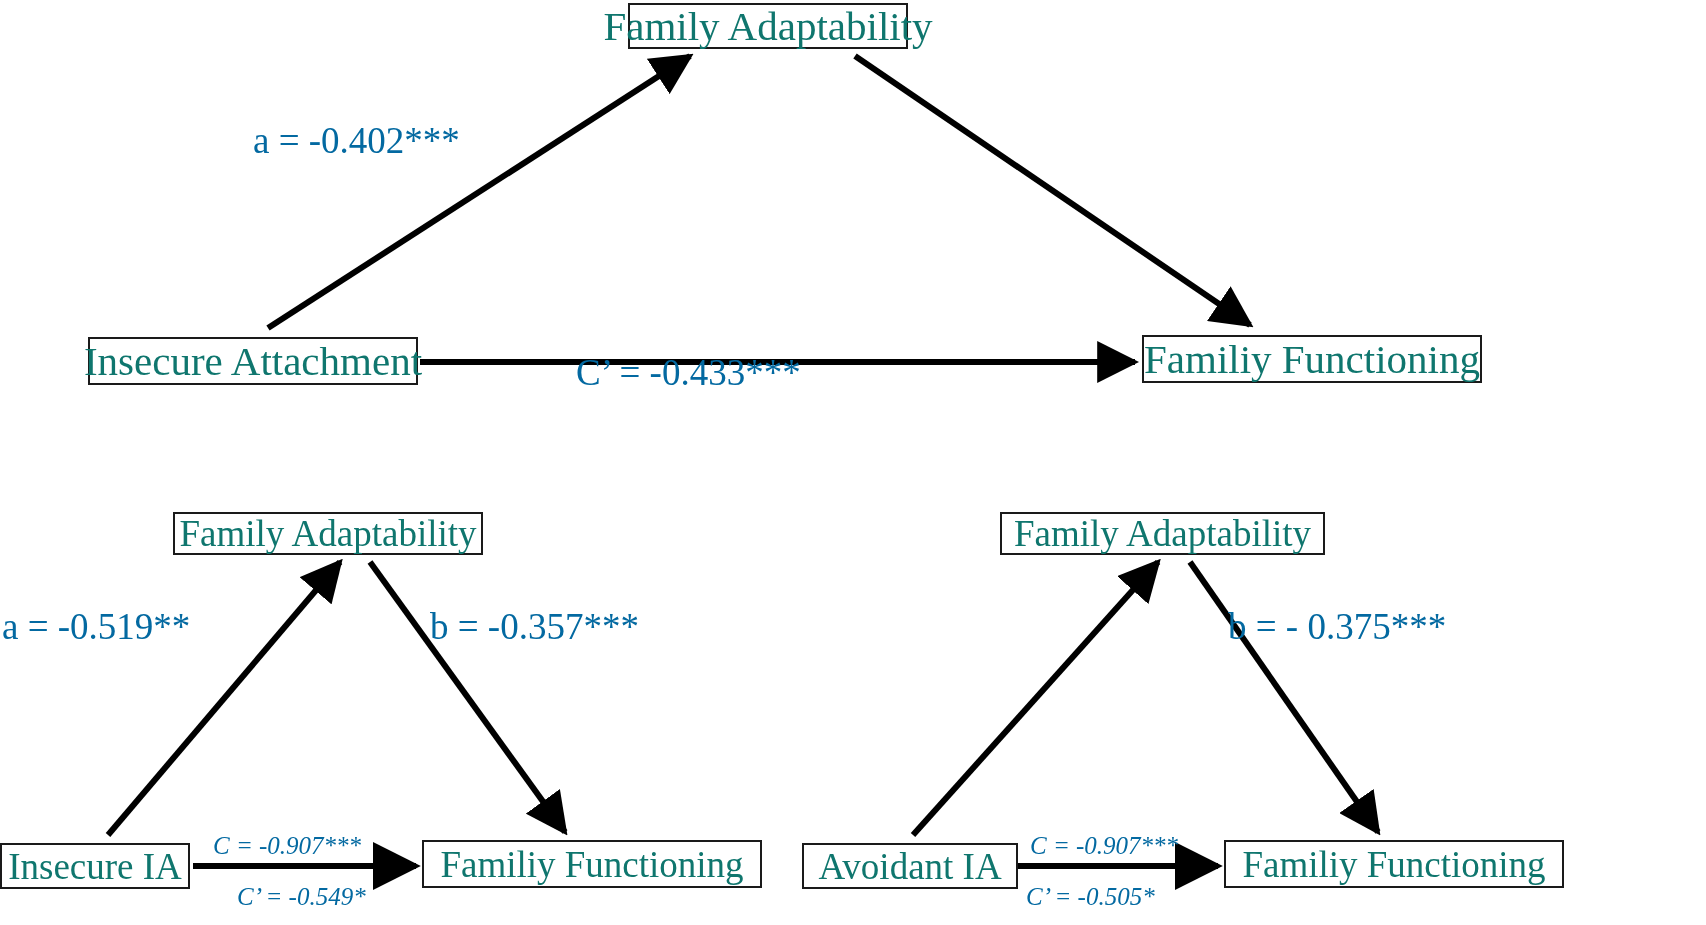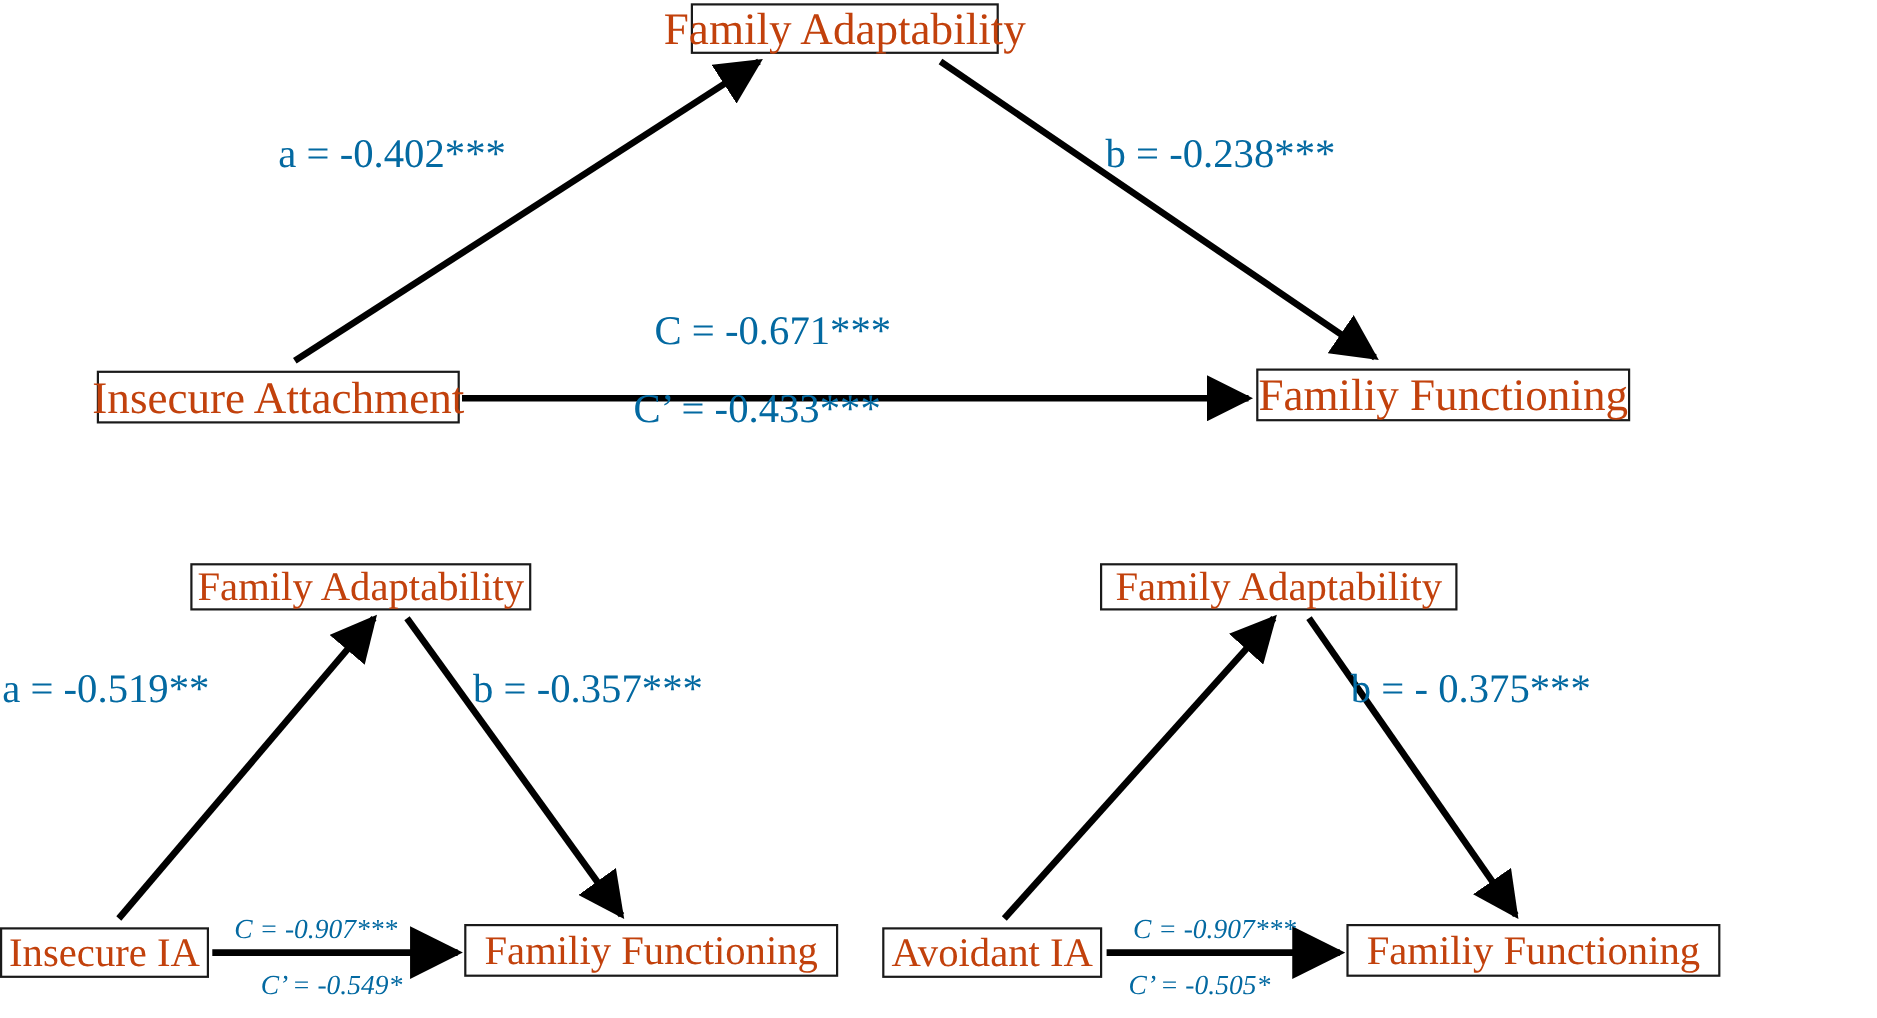--- a/index.html
+++ b/index.html
@@ -35,21 +35,21 @@
 
   .node {
     position: absolute;
     box-sizing: border-box;
     border: 2px solid #1a1a1a;
     background: #ffffff;
     display: flex;
     align-items: center;
     justify-content: center;
     white-space: nowrap;
-    color: #c2410c;
+    color: #0f766e;
     line-height: 1;
   }
 
   .node-lg { font-size: 41px; }
   .node-md { font-size: 37px; }
 
   .edge-label {
     position: absolute;
     white-space: nowrap;
     color: #0369a1;
@@ -64,21 +64,21 @@
   #n1-predictor { left: 88px; top: 337px; width: 330px; height: 48px; }
   #n1-outcome  { left: 1142px; top: 335px; width: 340px; height: 48px; }
 
   
   #n2-mediator { left: 173px; top: 512px; width: 310px; height: 43px; }
   #n2-predictor { left: 0px; top: 843px; width: 190px; height: 46px; }
   #n2-outcome  { left: 422px; top: 840px; width: 340px; height: 48px; }
 
   
   #n3-mediator { left: 1000px; top: 512px; width: 325px; height: 43px; }
-  #n3-predictor { left: 802px; top: 843px; width: 200px; height: 46px; }
+  #n3-predictor { left: 802px; top: 843px; width: 216px; height: 46px; }
   #n3-outcome  { left: 1224px; top: 840px; width: 340px; height: 48px; }
 
   
   #l1-a  { left: 253px; top: 122px; }
   #l1-b  { left: 1005px; top: 122px; }
   #l1-c  { left: 595px; top: 283px; }
   #l1-cp { left: 576px; top: 354px; }
 
   
   #l2-a  { left: 2px; top: 608px; }
@@ -127,23 +127,21 @@
   </svg>
 
   <div class="node node-lg" id="n1-mediator">Family Adaptability</div>
 
   <div class="node node-lg" id="n1-predictor">Insecure Attachment</div>
 
   <div class="node node-lg" id="n1-outcome">Familiy Functioning</div>
 
   <div class="edge-label lab-lg" id="l1-a">a = -0.402***</div>
 
-  <div class="edge-label lab-lg" id="l1-b">b = -0.238***</div>
 
-  <div class="edge-label lab-lg" id="l1-c">C = -0.671***</div>
 
   <div class="edge-label lab-lg" id="l1-cp">C’ = -0.433***</div>
 
   <div class="node node-md" id="n2-mediator">Family Adaptability</div>
 
   <div class="node node-md" id="n2-predictor">Insecure IA</div>
 
   <div class="node node-md" id="n2-outcome">Familiy Functioning</div>
 
   <div class="edge-label lab-lg" id="l2-a">a = -0.519**</div>

